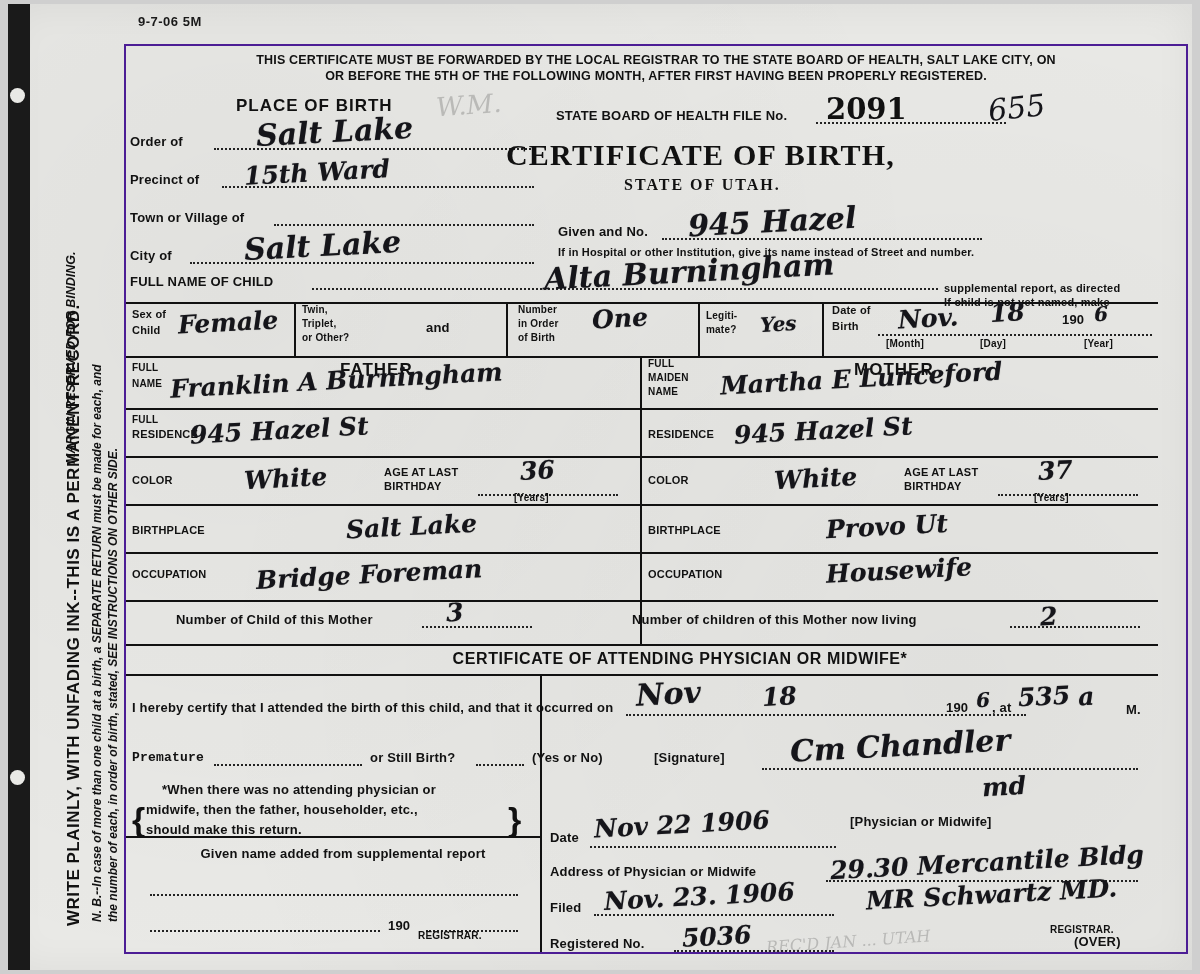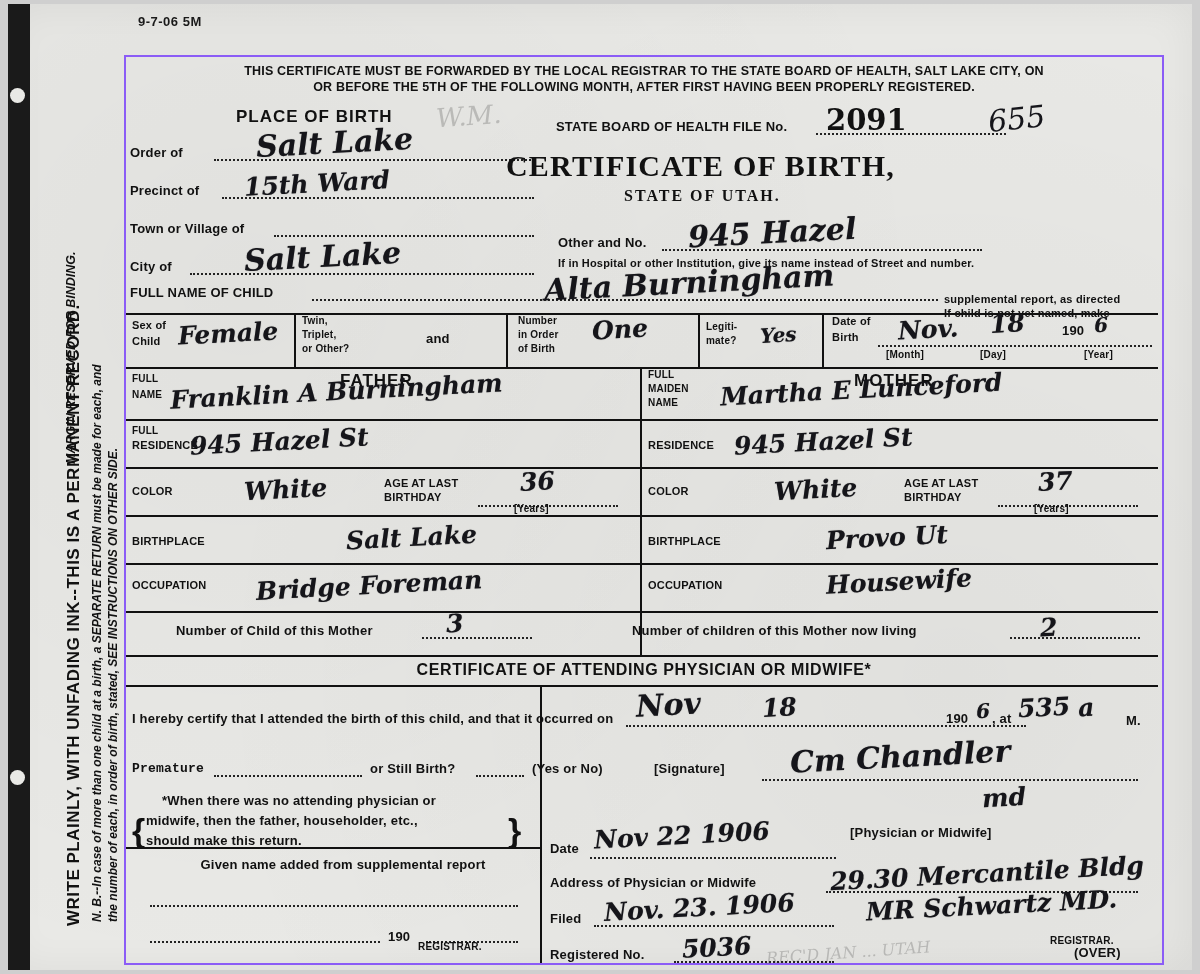--- a/index.html
+++ b/index.html
@@ -80,24 +80,25 @@
   .vline.c {
     left: 78px; top: 922px;
     font-size: 12px;
     font-style: italic;
     font-weight: bold;
   }
 
   
   .cert {
     position: absolute;
-    left: 124px; top: 55px;
+    left: 124px; top: 44px;
     width: 1036px; height: 906px;
-    border: 2px solid #8b5cf6;
+    border: 2px solid #4c1d95;
     background: transparent;
+    padding-left: 24px;
   }
   .topcode {
     position: absolute;
     left: 138px; top: 14px;
     font-size: 13px;
     font-weight: bold;
     color: #1a1a1a;
     letter-spacing: 0.5px;
   }
 
@@ -248,21 +249,21 @@
     <div class="hw l" style="left:118px; top:182px;">Salt Lake</div>
 
     <div class="lbl" style="left:430px; top:62px;">STATE BOARD OF HEALTH FILE No.</div>
     <div class="dots" style="left:690px; top:76px; width:190px;"></div>
     <div class="filenum" style="left:700px; top:46px;">2091</div>
     <div class="filenum2" style="left:862px; top:44px;">655</div>
 
     <div class="title main" style="left:380px; top:92px;">CERTIFICATE OF BIRTH,</div>
     <div class="title sub" style="left:498px; top:130px;">STATE OF UTAH.</div>
 
-    <div class="lbl" style="left:432px; top:178px;">Other and No.</div>
+    <div class="lbl" style="left:432px; top:178px;">Given and No.</div>
     <div class="dots" style="left:536px; top:192px; width:320px;"></div>
     <div class="hw l" style="left:562px; top:158px;">945 Hazel</div>
     <div class="lbl sm" style="left:432px; top:200px;">If in Hospital or other Institution, give its name instead of Street and number.</div>
 
     <div class="lbl" style="left:4px; top:228px;">FULL NAME OF CHILD</div>
     <div class="dots" style="left:186px; top:242px; width:626px;"></div>
     <div class="hw l" style="left:418px; top:208px;">Alta Burningham</div>
     <div class="lbl sm" style="left:818px; top:222px;margin-top:28px;">If child is not yet named, make</div>
     <div class="lbl sm" style="left:818px; top:236px;">supplemental report, as directed</div>
 

